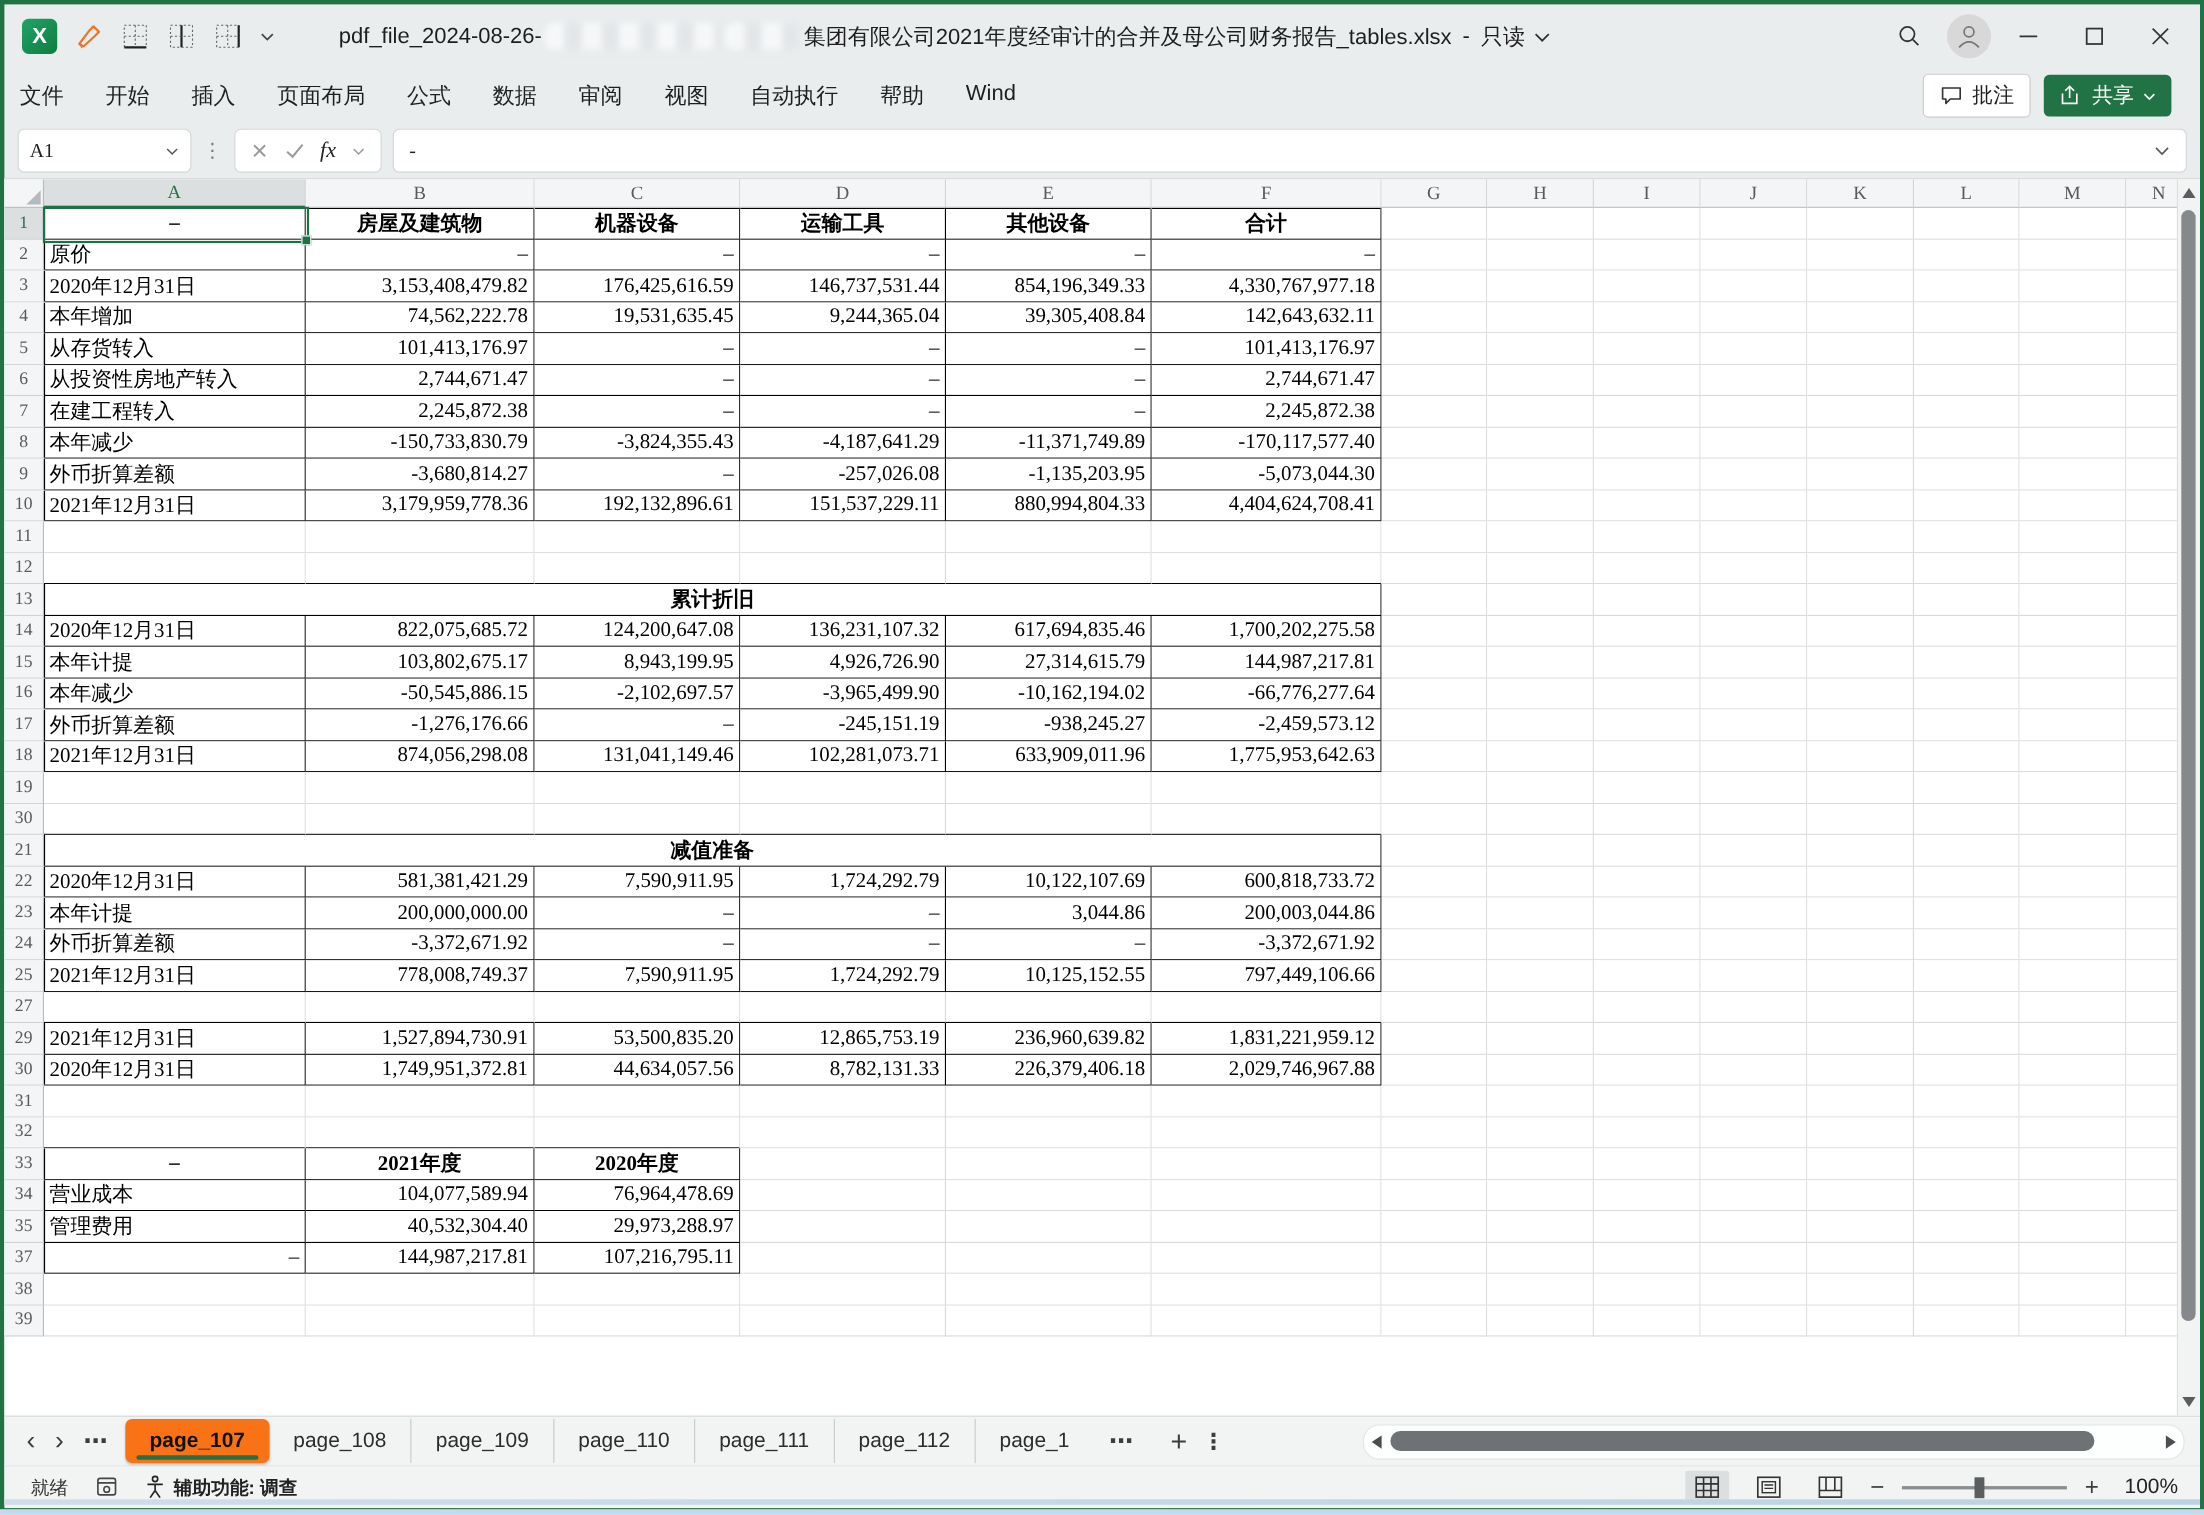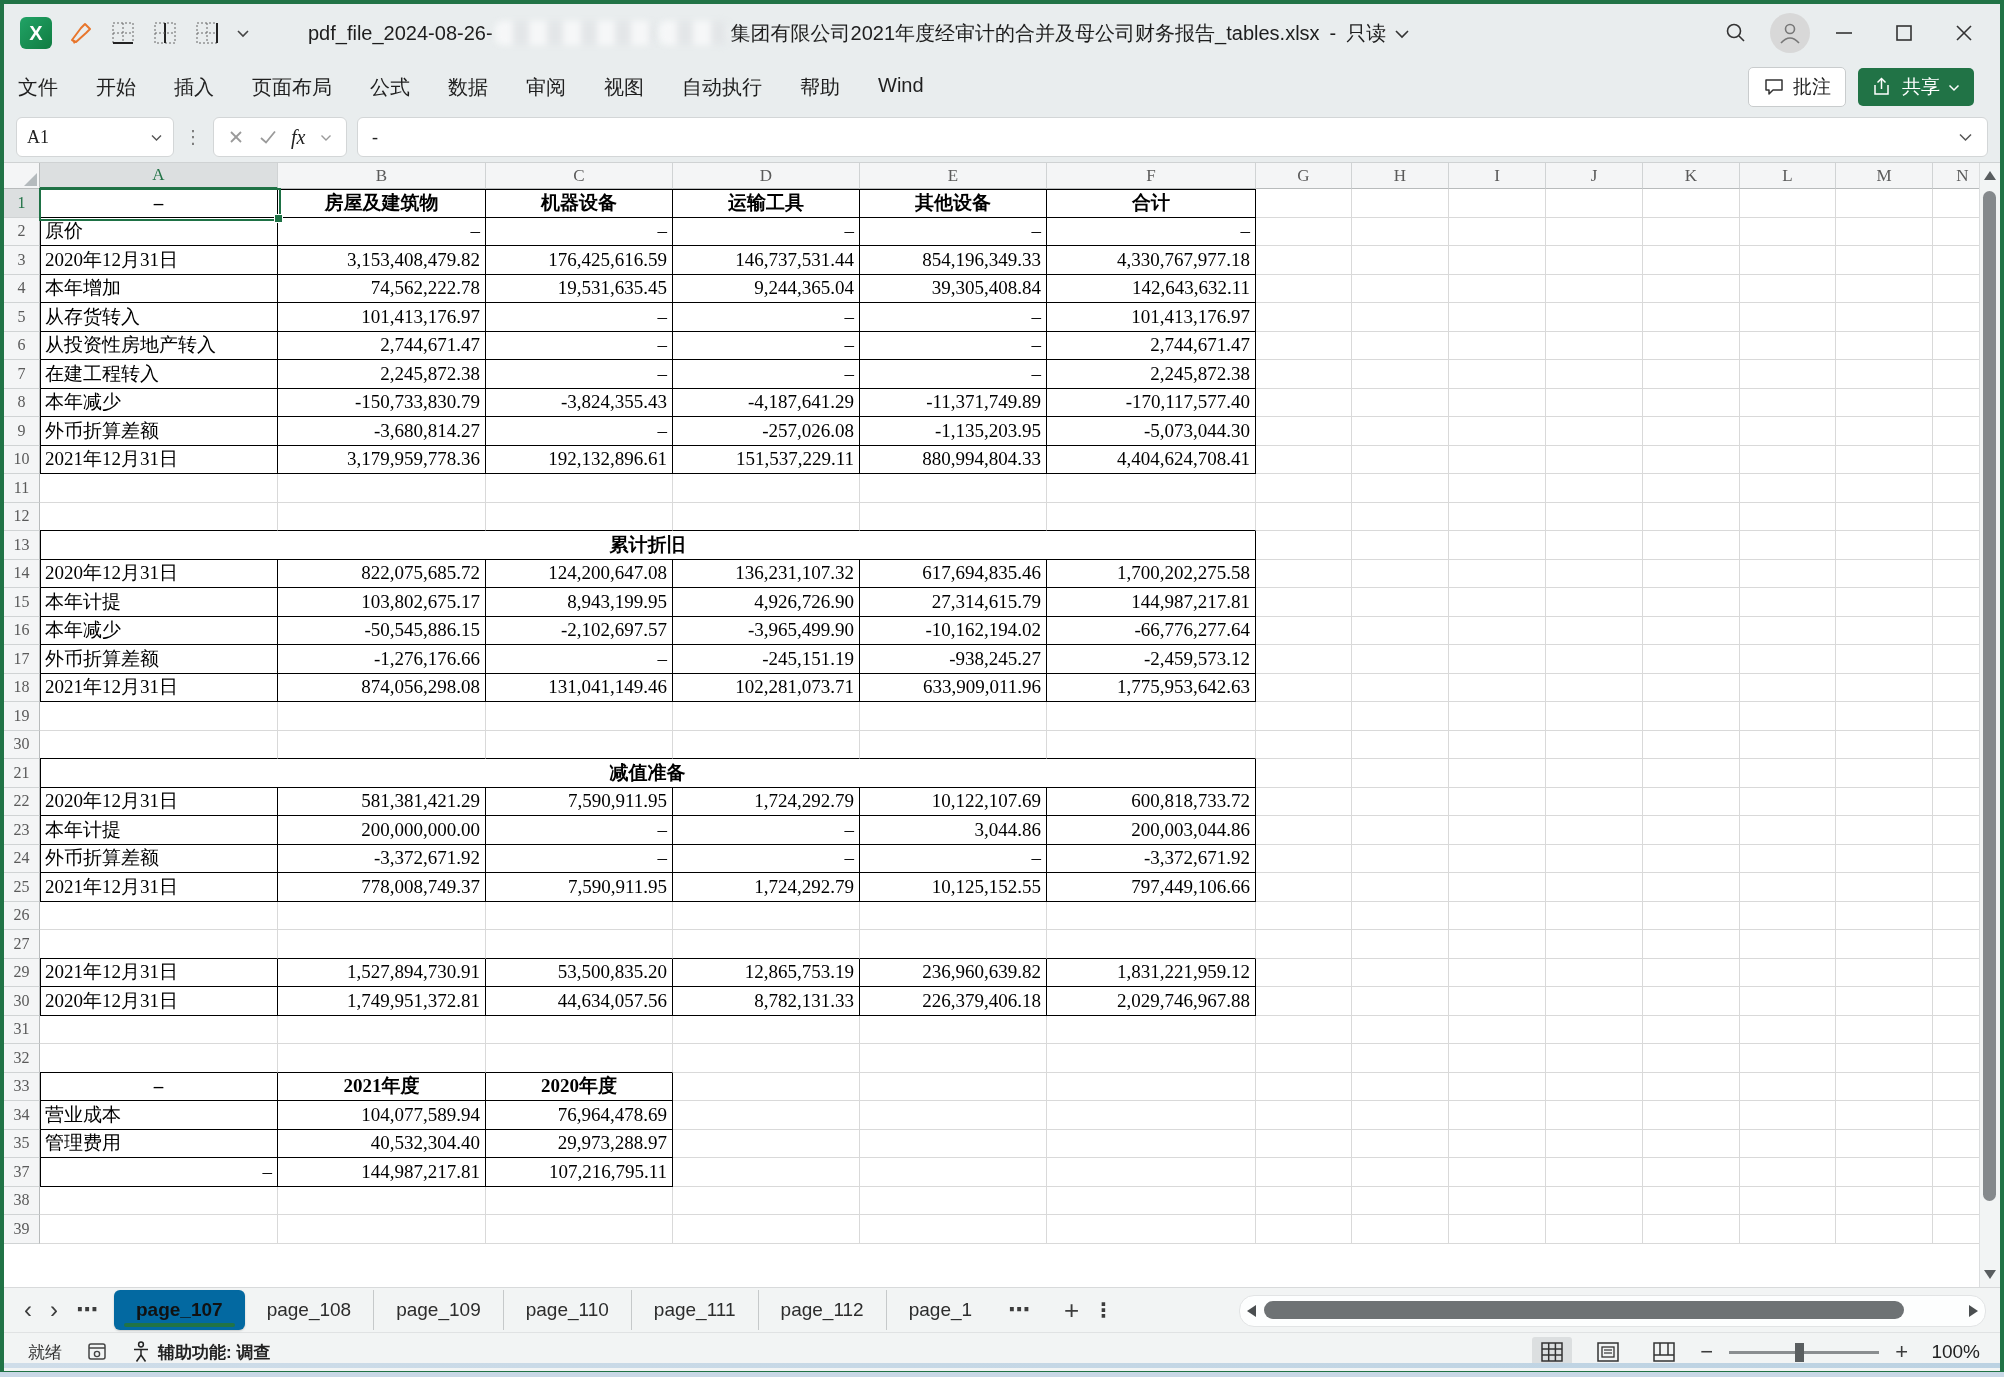--- a/index.html
+++ b/index.html
@@ -78,21 +78,21 @@
   .varrow.up{top:8px;border-width:0 6px 9px 6px;border-color:transparent transparent #595d5f transparent;}
   .varrow.down{bottom:8px;border-width:9px 6px 0 6px;border-color:#595d5f transparent transparent transparent;}
   
   .tabbar{height:44px;background:#f2f4f4;border-top:1px solid #d8dadb;display:flex;align-items:center;
     padding-left:20px;position:relative;}
   .tab-nav{font-size:24px;color:#3c3c3c;margin-right:18px;line-height:1;}
   .tab-dots{font-size:22px;color:#3c3c3c;margin-right:16px;font-weight:bold;}
   .tabs{display:flex;align-items:stretch;height:40px;}
   .tab{display:flex;align-items:center;padding:0 22px;font-size:19px;color:#2c2c2c;position:relative;}
   .tab + .tab{border-left:1px solid #c6c9ca;}
-  .tab.active{background:#0369a1;border-radius:6px;font-weight:bold;color:#111;box-shadow:0 1px 2px rgba(0,0,0,.18);}
+  .tab.active{background:#f97316;border-radius:6px;font-weight:bold;color:#111;box-shadow:0 1px 2px rgba(0,0,0,.18);}
   .tab.active + .tab{border-left:none;}
   .tab.active:after{content:"";position:absolute;left:10px;right:10px;bottom:3px;height:4px;
     background:#217346;border-radius:2px;}
   .tab-add{font-size:26px;color:#3c3c3c;margin:0 14px 0 18px;}
   .tab-menu{font-size:20px;color:#3c3c3c;font-weight:bold;margin-right:10px;}
   .hscroll{position:absolute;right:14px;top:7px;width:745px;height:30px;background:#fdfefe;
     border:1px solid #e2e4e5;border-radius:15px;}
   .hthumb{position:absolute;left:24px;top:5px;width:640px;height:18px;background:#6e7274;border-radius:9px;}
   .harrow{position:absolute;top:9px;width:0;height:0;border-style:solid;}
   .harrow.left{left:7px;border-width:6px 9px 6px 0;border-color:transparent #4a4e50 transparent transparent;}
@@ -707,37 +707,20 @@
             <div class="cell al" style="width: 96px; height: 28.5px; border-right: 1px solid rgb(217, 217, 217); border-bottom: 1px solid rgb(217, 217, 217);"></div>
             <div class="cell al" style="width: 97px; height: 28.5px; border-right: 1px solid rgb(217, 217, 217); border-bottom: 1px solid rgb(217, 217, 217);"></div>
             <div class="cell al" style="width: 97px; height: 28.5px; border-right: 1px solid rgb(217, 217, 217); border-bottom: 1px solid rgb(217, 217, 217);"></div>
             <div class="cell al" style="width: 97px; height: 28.5px; border-right: 1px solid rgb(217, 217, 217); border-bottom: 1px solid rgb(217, 217, 217);"></div>
             <div class="cell al" style="width: 97px; height: 28.5px; border-right: 1px solid rgb(217, 217, 217); border-bottom: 1px solid rgb(217, 217, 217);"></div>
             <div class="cell al" style="width: 96px; height: 28.5px; border-right: 1px solid rgb(217, 217, 217); border-bottom: 1px solid rgb(217, 217, 217);"></div>
             <div class="cell al" style="width: 97px; height: 28.5px; border-right: 1px solid rgb(217, 217, 217); border-bottom: 1px solid rgb(217, 217, 217);"></div>
             <div class="cell al" style="width: 60px; height: 28.5px; border-right: 1px solid rgb(217, 217, 217); border-bottom: 1px solid rgb(217, 217, 217);"></div>
           </div>
           <div class="grid-row" style="height: 28.5px;">
-            <div class="row-hdr" style="width: 36px;">26</div>
-            <div class="cell al" style="width: 238px; height: 28.5px; border-right: 1px solid rgb(217, 217, 217); border-bottom: 1px solid rgb(217, 217, 217);"></div>
-            <div class="cell al" style="width: 208px; height: 28.5px; border-right: 1px solid rgb(217, 217, 217); border-bottom: 1px solid rgb(217, 217, 217);"></div>
-            <div class="cell al" style="width: 187px; height: 28.5px; border-right: 1px solid rgb(217, 217, 217); border-bottom: 1px solid rgb(217, 217, 217);"></div>
-            <div class="cell al" style="width: 187px; height: 28.5px; border-right: 1px solid rgb(217, 217, 217); border-bottom: 1px solid rgb(217, 217, 217);"></div>
-            <div class="cell al" style="width: 187px; height: 28.5px; border-right: 1px solid rgb(217, 217, 217); border-bottom: 1px solid rgb(217, 217, 217);"></div>
-            <div class="cell al" style="width: 209px; height: 28.5px; border-right: 1px solid rgb(217, 217, 217); border-bottom: 1px solid rgb(217, 217, 217);"></div>
-            <div class="cell al" style="width: 96px; height: 28.5px; border-right: 1px solid rgb(217, 217, 217); border-bottom: 1px solid rgb(217, 217, 217);"></div>
-            <div class="cell al" style="width: 97px; height: 28.5px; border-right: 1px solid rgb(217, 217, 217); border-bottom: 1px solid rgb(217, 217, 217);"></div>
-            <div class="cell al" style="width: 97px; height: 28.5px; border-right: 1px solid rgb(217, 217, 217); border-bottom: 1px solid rgb(217, 217, 217);"></div>
-            <div class="cell al" style="width: 97px; height: 28.5px; border-right: 1px solid rgb(217, 217, 217); border-bottom: 1px solid rgb(217, 217, 217);"></div>
-            <div class="cell al" style="width: 97px; height: 28.5px; border-right: 1px solid rgb(217, 217, 217); border-bottom: 1px solid rgb(217, 217, 217);"></div>
-            <div class="cell al" style="width: 96px; height: 28.5px; border-right: 1px solid rgb(217, 217, 217); border-bottom: 1px solid rgb(217, 217, 217);"></div>
-            <div class="cell al" style="width: 97px; height: 28.5px; border-right: 1px solid rgb(217, 217, 217); border-bottom: 1px solid rgb(217, 217, 217);"></div>
-            <div class="cell al" style="width: 60px; height: 28.5px; border-right: 1px solid rgb(217, 217, 217); border-bottom: 1px solid rgb(217, 217, 217);"></div>
-          </div>
-          <div class="grid-row" style="height: 28.5px;">
             <div class="row-hdr" style="width: 36px;">27</div>
             <div class="cell al" style="width: 238px; height: 28.5px; border-right: 1px solid rgb(217, 217, 217); border-bottom: 1px solid rgb(0, 0, 0);"></div>
             <div class="cell al" style="width: 208px; height: 28.5px; border-right: 1px solid rgb(217, 217, 217); border-bottom: 1px solid rgb(0, 0, 0);"></div>
             <div class="cell al" style="width: 187px; height: 28.5px; border-right: 1px solid rgb(217, 217, 217); border-bottom: 1px solid rgb(0, 0, 0);"></div>
             <div class="cell al" style="width: 187px; height: 28.5px; border-right: 1px solid rgb(217, 217, 217); border-bottom: 1px solid rgb(0, 0, 0);"></div>
             <div class="cell al" style="width: 187px; height: 28.5px; border-right: 1px solid rgb(217, 217, 217); border-bottom: 1px solid rgb(0, 0, 0);"></div>
             <div class="cell al" style="width: 209px; height: 28.5px; border-right: 1px solid rgb(217, 217, 217); border-bottom: 1px solid rgb(0, 0, 0);"></div>
             <div class="cell al" style="width: 96px; height: 28.5px; border-right: 1px solid rgb(217, 217, 217); border-bottom: 1px solid rgb(217, 217, 217);"></div>
             <div class="cell al" style="width: 97px; height: 28.5px; border-right: 1px solid rgb(217, 217, 217); border-bottom: 1px solid rgb(217, 217, 217);"></div>
             <div class="cell al" style="width: 97px; height: 28.5px; border-right: 1px solid rgb(217, 217, 217); border-bottom: 1px solid rgb(217, 217, 217);"></div>

